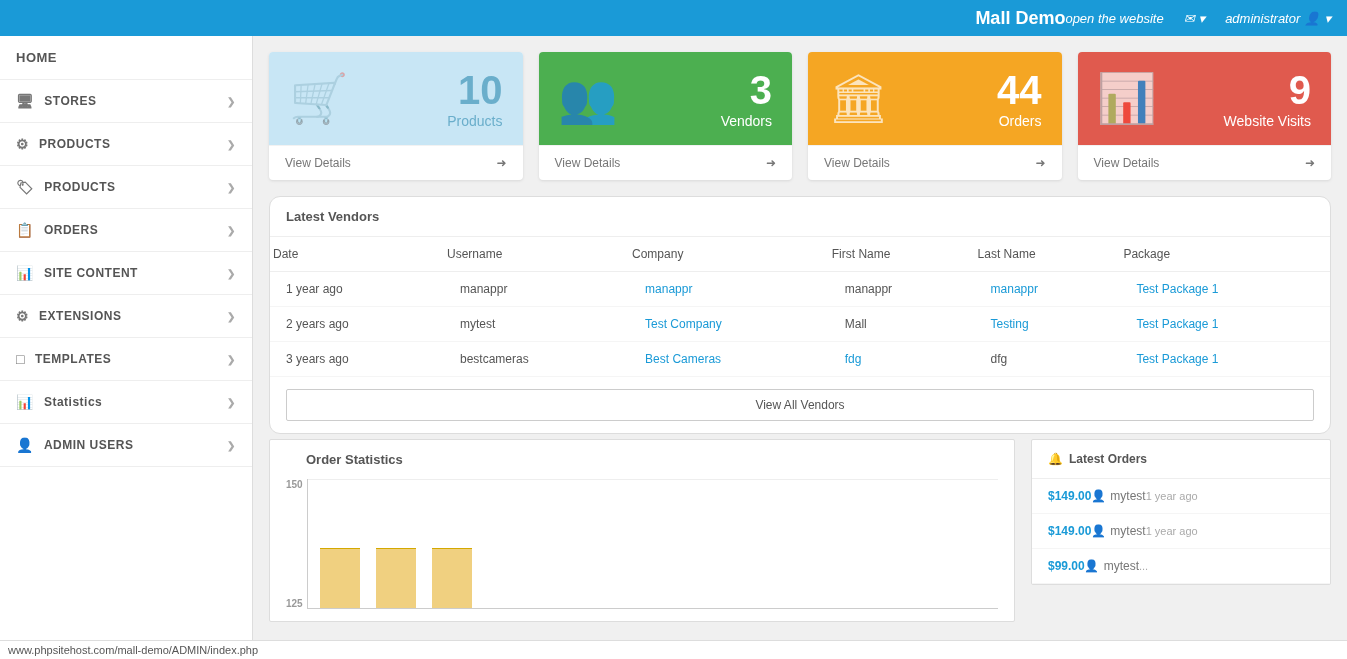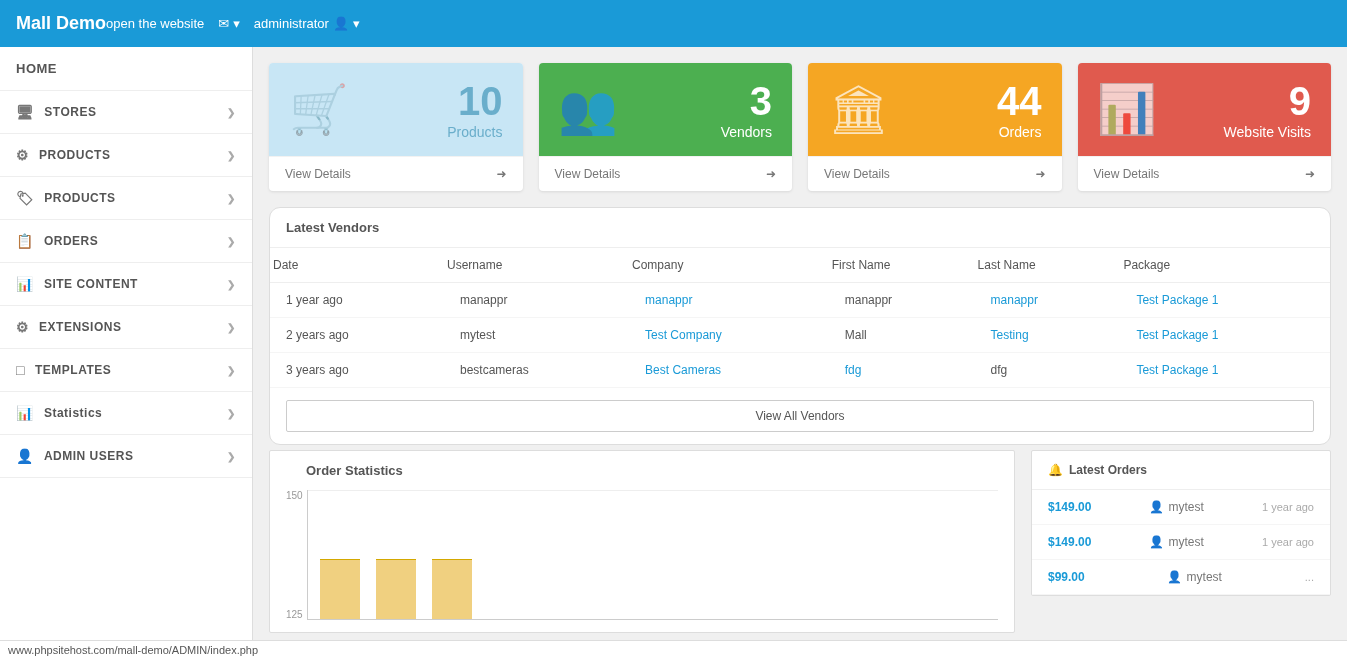--- a/index.html
+++ b/index.html
@@ -2,28 +2,28 @@
 <html><head>
   <meta charset="utf-8">
   <style>
     * { box-sizing: border-box; margin: 0; padding: 0; }
     body { font-family: Arial, sans-serif; font-size: 13px; background: #f0f0f0; color: #444; }
 
     
     .top-header {
       background: #1a9ad7;
       color: #fff;
-      height: 47px;
+      height: 36px;
       display: flex;
       align-items: center;
       padding: 1px 16px;
-      justify-content: flex-start;
+      justify-content: flex-end;
     }
     .top-header .logo { font-size: 18px; font-weight: bold; }
-    .top-header .right-items { display: flex; align-items: center; gap: 14px; font-size: 13px; }
+    .top-header .right-items { display: flex; align-items: center; gap: 20px; font-size: 13px; font-style: italic; }
     .top-header .open-website { cursor: pointer; }
     .top-header .mail-icon { display: flex; align-items: center; gap: 4px; cursor: pointer; }
     .top-header .admin-user { display: flex; align-items: center; gap: 4px; cursor: pointer; }
 
     
     .layout { display: flex; height: calc(100vh - 44px); overflow: hidden; }
 
     
     .sidebar {
       width: 253px;
@@ -207,21 +207,20 @@
       padding: 12px 16px;
       border-bottom: 1px solid #eee;
       color: #555;
       font-weight: bold;
       display: flex;
       align-items: center;
       gap: 6px;
     }
     .order-row {
       display: flex;
-      justify-content: space-between;
       align-items: center;
       padding: 10px 16px;
       border-bottom: 1px solid #f5f5f5;
     }
     .order-row .order-amount { color: #1a9ad7; font-weight: bold; cursor: pointer; }
     .order-row .order-user { color: #777; display: flex; align-items: center; gap: 4px; }
     .order-row .order-time { color: #aaa; font-size: 11px; }
 
     
     .status-bar {
@@ -426,21 +425,21 @@
           </tbody>
         </table>
       <button class="view-all-btn">View All Vendors</button>
     </div>
 
     <div class="bottom-row">
 
       <div class="order-stats">
         <div class="chart-container">
           <div class="chart-title">Order Statistics</div>
-          <div style="display:flex; align-items:flex-end;">
+          <div style="display:flex; align-items:flex-end;font-weight:bold;">
             <div class="chart-label-left">
               <span>150</span>
               <span>125</span>
             </div>
             <div style="flex:1; position:relative;">
               <div style="position:absolute; top:0; left:0; right:0; height:1px; background:#eee; bottom:33px;"></div>
               <div class="chart-area" id="chart-bars-container">
               <div class="bar" style="height: 60px;"></div>
                   <div class="bar" style="height: 60px;"></div>
                   <div class="bar" style="height: 60px;"></div>

